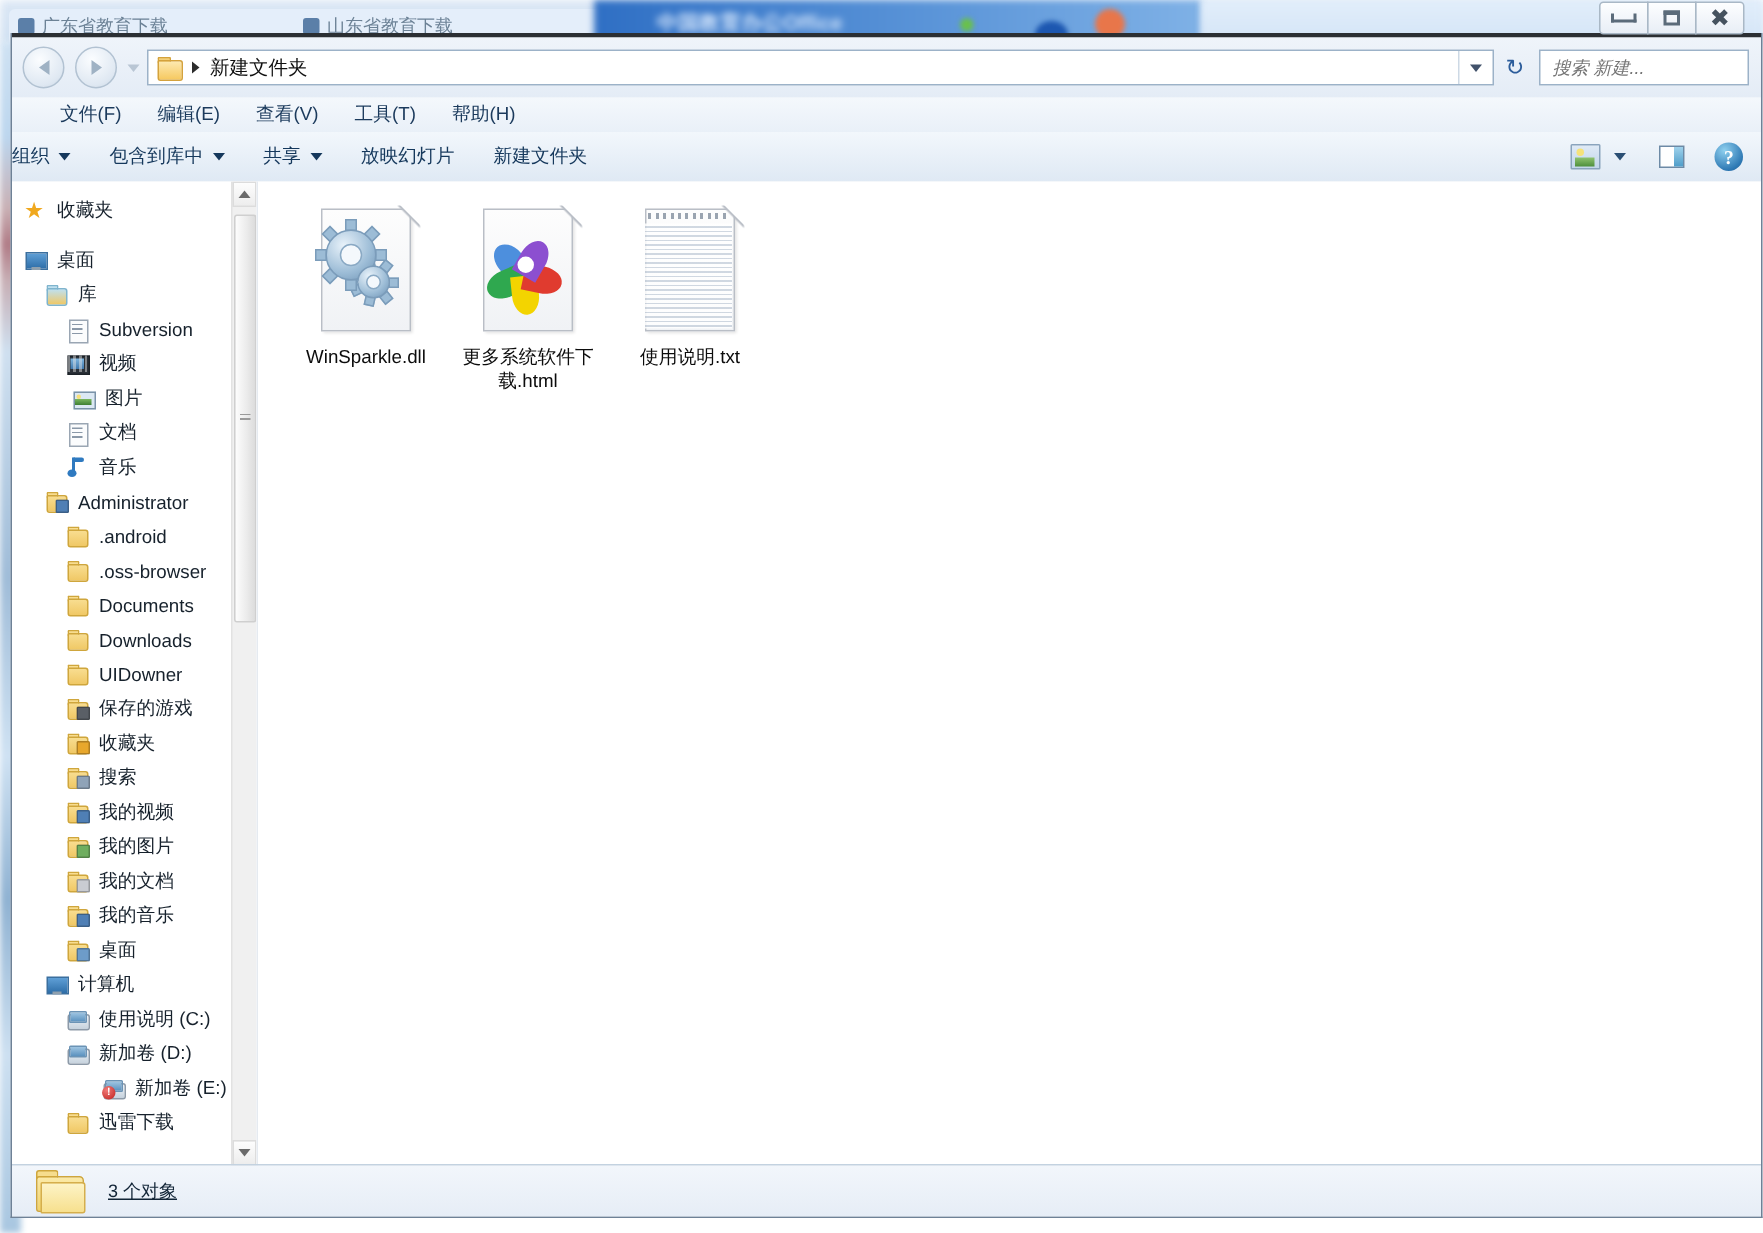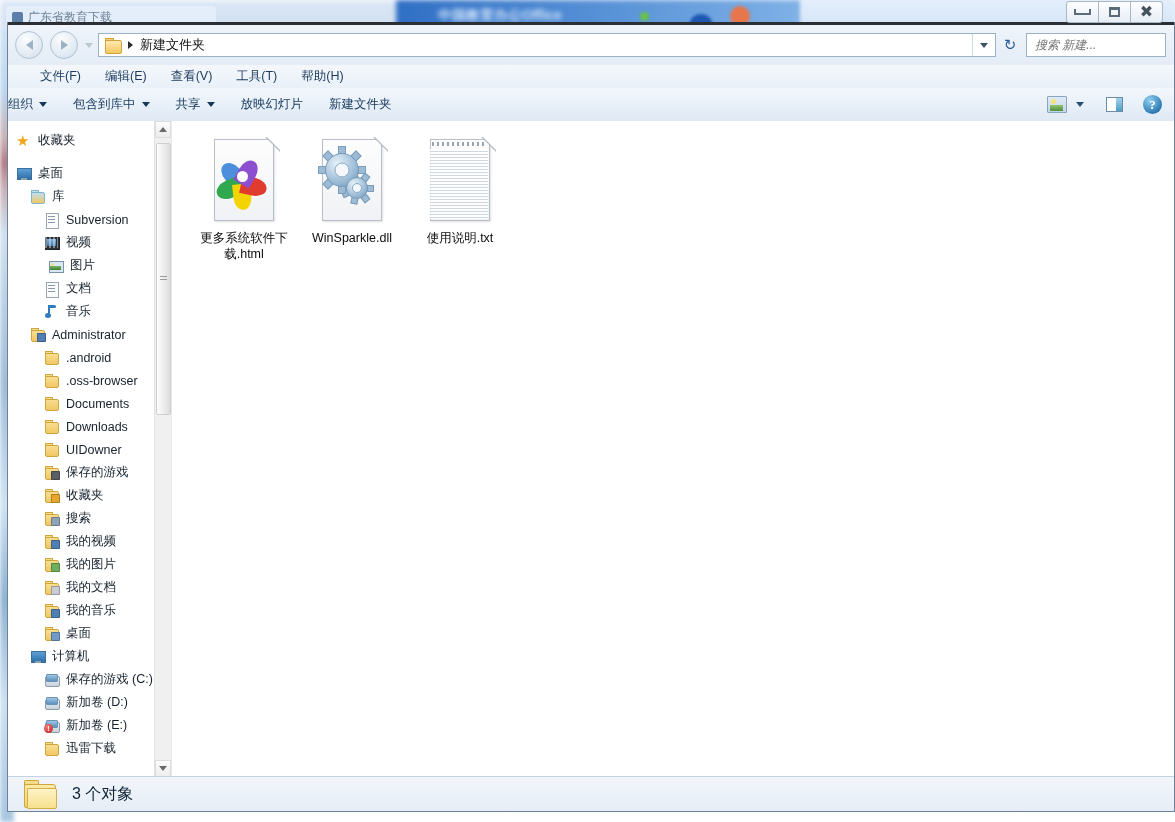--- a/index.html
+++ b/index.html
@@ -361,30 +361,34 @@
   }
   #status-folder .tab {
     position: absolute; left: 0; top: 0px; width: 13px; height: 5px;
     background: #f6dd8d; border: 1px solid #cfa63c; border-bottom: none; border-radius: 2px 2px 0 0;
   }
   #status-folder .front {
     position: absolute; left: 3px; top: 8px; width: 28px; height: 19px;
     background: linear-gradient(#fdf3c6, #f7e08e);
     border: 1px solid #d5ae4c; border-radius: 1px 2px 2px 1px;
   }
-  #status-text { font-size: 16px; color: #112436; }
+  #status-text { font-size: 12px; color: #112436; text-decoration: underline; }
 </style>
 </head>
 <body>
 
 <div id="bg-layer">
   <div class="bg-browser"></div>
   <div class="bg-tab bg-tab-1">
     <span class="fav"></span>
     <span>广东省教育下载</span>
+  </div>
+  <div class="bg-tab bg-tab-2">
+    <span class="fav"></span>
+    <span>山东省教育下载</span>
   </div>
   <div class="bg-blue-panel">
     <span class="bp-text">中国教育办公Office</span>
   </div>
   <div class="bg-dot bg-dot-green"></div>
   <div class="bg-dot bg-dot-blue"></div>
   <div class="bg-dot bg-dot-orange"></div>
   <div class="bg-right-strip">
     
     
@@ -653,30 +657,30 @@
               <span style="position:absolute;left:1px;top:2px;width:13px;height:10px;background:linear-gradient(#5f9fd6,#2e6ea8);border:1px solid #3b6f9e;"></span>
               <span style="position:absolute;left:5px;top:12px;width:6px;height:2px;background:#8fa0ae;"></span>
             </span>
             <span>计算机</span>
           </div>
           <div class="nav-row" style="padding-left: 36px;">
             <span class="ico">
               <span style="position:absolute;left:1px;top:4px;width:13px;height:9px;background:linear-gradient(#eef3f8,#c6d2dd);border:1px solid #8d9aa8;border-radius:2px;"></span>
               <span style="position:absolute;left:2px;top:2px;width:10px;height:6px;background:linear-gradient(#9fc5e2,#5b92bf);border:1px solid #6b93b5;border-radius:1px;"></span>
             </span>
-            <span>保存的游戏 (C:)</span>
+            <span>使用说明 (C:)</span>
           </div>
           <div class="nav-row" style="padding-left: 36px;">
             <span class="ico">
               <span style="position:absolute;left:1px;top:4px;width:13px;height:9px;background:linear-gradient(#eef3f8,#c6d2dd);border:1px solid #8d9aa8;border-radius:2px;"></span>
               <span style="position:absolute;left:2px;top:2px;width:10px;height:6px;background:linear-gradient(#9fc5e2,#5b92bf);border:1px solid #6b93b5;border-radius:1px;"></span>
             </span>
             <span>新加卷 (D:)</span>
           </div>
-          <div class="nav-row" style="padding-left: 36px;">
+          <div class="nav-row" style="padding-left: 36px; margin-left: 24px;">
             <span class="ico">
               <span style="position:absolute;left:1px;top:4px;width:13px;height:9px;background:linear-gradient(#eef3f8,#c6d2dd);border:1px solid #8d9aa8;border-radius:2px;"></span>
               <span style="position:absolute;left:2px;top:2px;width:10px;height:6px;background:linear-gradient(#9fc5e2,#5b92bf);border:1px solid #6b93b5;border-radius:1px;"></span>
               <span style="position:absolute;left:0px;top:6px;width:9px;height:9px;background:radial-gradient(circle at 35% 30%,#f07a78,#c0201c);border-radius:50%;color:#fff;font-size:7px;text-align:center;line-height:9px;font-weight:bold;">!</span>
             </span>
             <span>新加卷 (E:)</span>
           </div>
           <div class="nav-row" style="padding-left: 36px;">
             <span class="ico">
               <span style="position:absolute;left:1px;top:1px;width:6px;height:3px;background:#f8dd90;border:1px solid #cfa63c;border-bottom:none;border-radius:1px 1px 0 0;"></span>
@@ -694,36 +698,20 @@
           <span class="grip"></span>
         </div>
         <div class="sb-arrow bottom">
           <i></i>
         </div>
       </div>
     </div>
 
     <div id="content">
       <div id="file-grid">
-
-        <div class="file-cell">
-          <div class="file-thumb">
-            <span class="doc-page"></span>
-            <span class="doc-fold"></span>
-            <span class="pinwheel">
-                <span class="pw-blade" style="background: rgb(77, 143, 221); transform: rotate(228deg);"></span>
-                <span class="pw-blade" style="background: rgb(47, 168, 79); transform: rotate(156deg);"></span>
-                <span class="pw-blade" style="background: rgb(243, 212, 0); transform: rotate(84deg);"></span>
-                <span class="pw-blade" style="background: rgb(224, 59, 47); transform: rotate(12deg);"></span>
-                <span class="pw-blade" style="background: rgb(140, 79, 208); transform: rotate(-60deg);"></span>
-              <span class="pw-hub"></span>
-            </span>
-          </div>
-          <div class="file-label">更多系统软件下载.html</div>
-        </div>
 
         <div class="file-cell">
           <div class="file-thumb">
             <span class="doc-page"></span>
             <span class="doc-fold"></span>
             <span class="gear-tooth" style="width: 5px; height: 5px; left: 45.6054px; top: 37.3362px; transform: rotate(308.571deg);"></span>
               <span class="gear-tooth" style="width: 5px; height: 5px; left: 34.6072px; top: 34.8259px; transform: rotate(257.143deg);"></span>
               <span class="gear-tooth" style="width: 5px; height: 5px; left: 25.7874px; top: 41.8595px; transform: rotate(205.714deg);"></span>
               <span class="gear-tooth" style="width: 5px; height: 5px; left: 25.7874px; top: 53.1405px; transform: rotate(154.286deg);"></span>
               <span class="gear-tooth" style="width: 5px; height: 5px; left: 34.6072px; top: 60.1741px; transform: rotate(102.857deg);"></span>
@@ -740,20 +728,36 @@
               <span class="gear gear-big"></span>
             <span class="gear gear-small"></span>
           </div>
           <div class="file-label">WinSparkle.dll</div>
         </div>
 
         <div class="file-cell">
           <div class="file-thumb">
             <span class="doc-page"></span>
             <span class="doc-fold"></span>
+            <span class="pinwheel">
+                <span class="pw-blade" style="background: rgb(77, 143, 221); transform: rotate(228deg);"></span>
+                <span class="pw-blade" style="background: rgb(47, 168, 79); transform: rotate(156deg);"></span>
+                <span class="pw-blade" style="background: rgb(243, 212, 0); transform: rotate(84deg);"></span>
+                <span class="pw-blade" style="background: rgb(224, 59, 47); transform: rotate(12deg);"></span>
+                <span class="pw-blade" style="background: rgb(140, 79, 208); transform: rotate(-60deg);"></span>
+              <span class="pw-hub"></span>
+            </span>
+          </div>
+          <div class="file-label">更多系统软件下载.html</div>
+        </div>
+
+        <div class="file-cell">
+          <div class="file-thumb">
+            <span class="doc-page"></span>
+            <span class="doc-fold"></span>
             <span class="txt-lines"></span>
             <span class="txt-perf"></span>
           </div>
           <div class="file-label">使用说明.txt</div>
         </div>
 
       </div>
     </div>
   </div>
 

